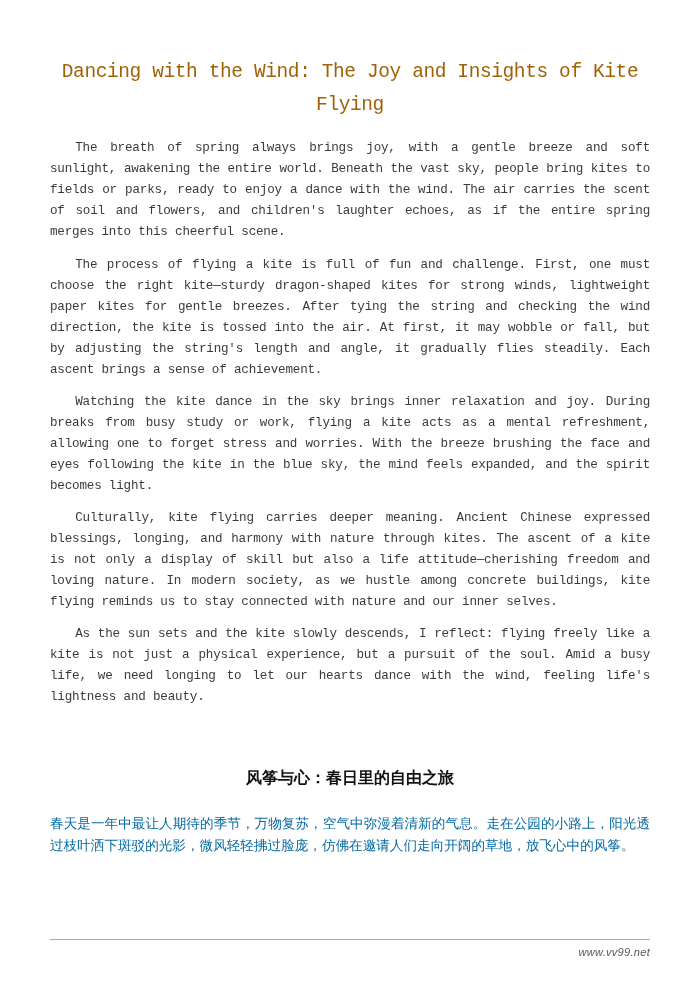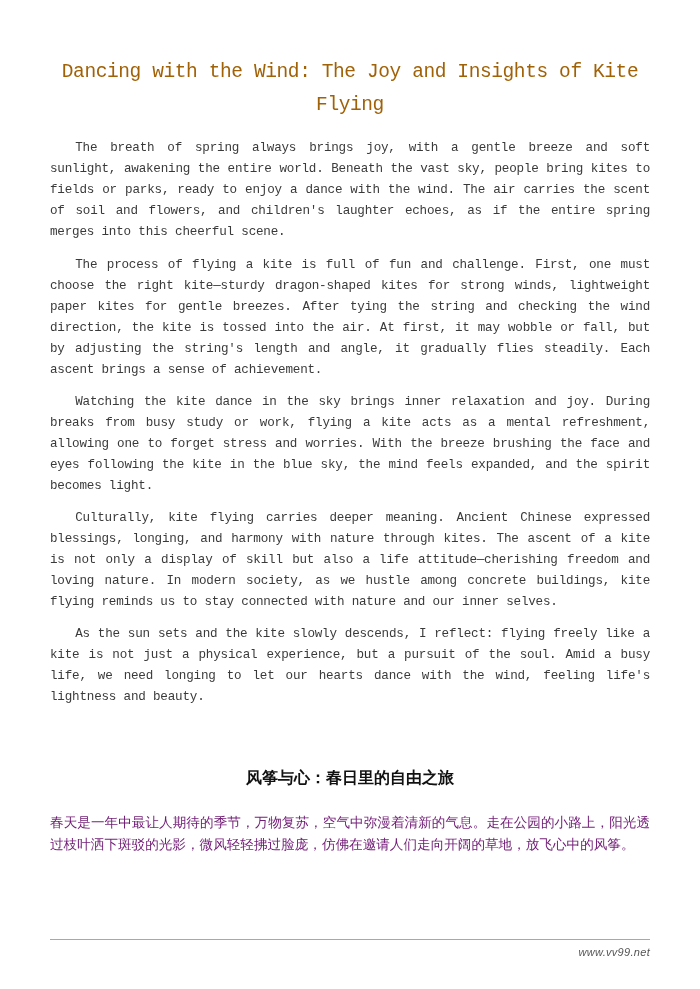--- a/index.html
+++ b/index.html
@@ -65,24 +65,24 @@
       margin: 0;
       font-weight: bold;
     }
     .zh-body {
       position: absolute;
       left: 50px;
       width: 600px;
       top: 813px;
     }
     .zh-para {
-      font-family: Liberation Mono, monospace;
+      font-family: Liberation Sans, sans-serif;
       font-size: 13.6px;
       line-height: 22px;
-      color: #701a75;
+      color: #0369a1;
       text-align: justify;
       margin: 0 0 9px 0;
     }
     .zh-para.indent { text-indent: 2em; }
 
     .watermark {
       position: absolute;
       left: 268px;
       top: 838px;
       font-family: "Liberation Sans", sans-serif;

